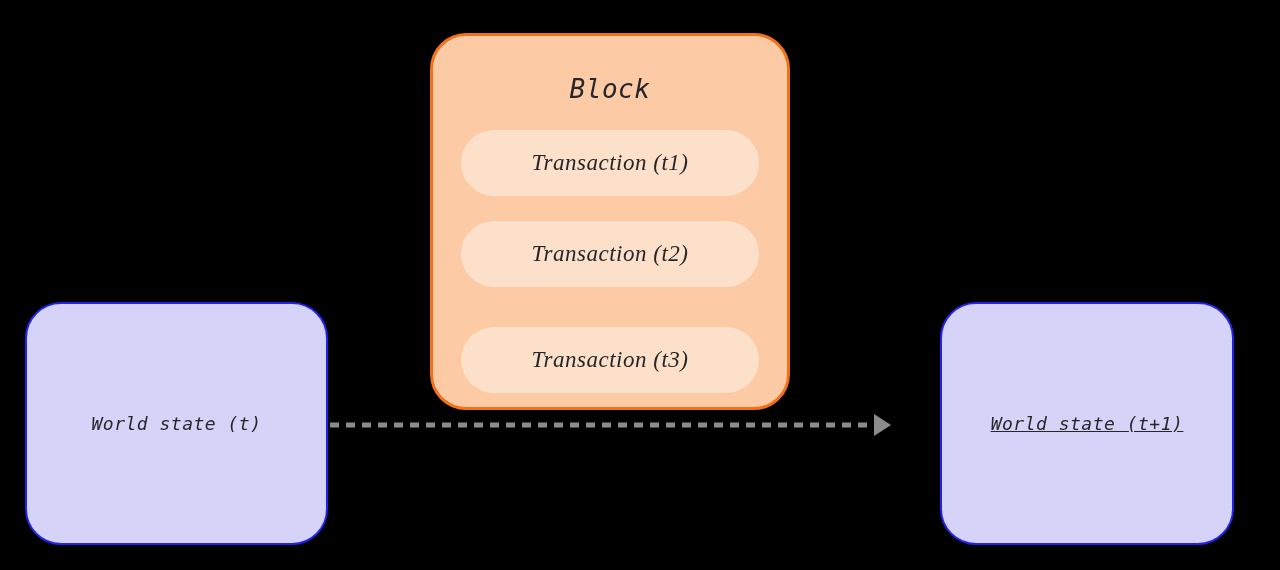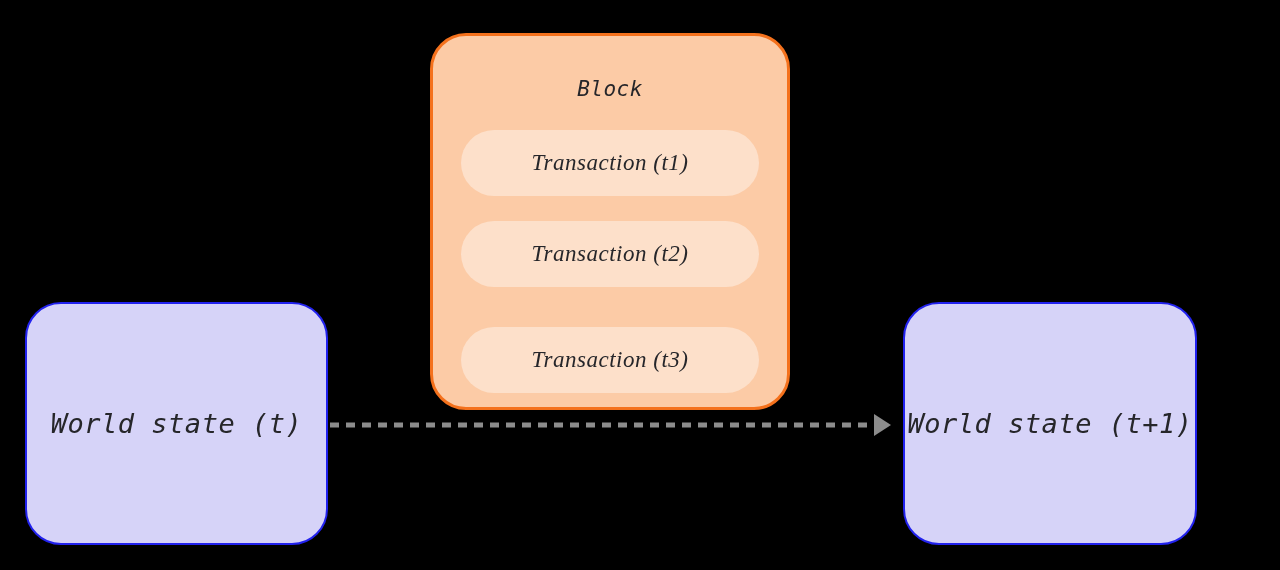--- a/index.html
+++ b/index.html
@@ -29,21 +29,21 @@
     left:430px;top:33px;width:360px;height:377px;
     background:var(--block-fill);
     border:3px solid var(--block-border);
     border-radius:36px;
   }
   .block-title{
     position:absolute;
     left:0;top:36px;width:100%;height:34px;
     line-height:34px;
     text-align:center;
-    font-size:21px;
+    font-size:26px;
     font-weight:500;
     letter-spacing:.5px;
   }
   .transaction-node{
     position:absolute;
     left:28px;width:298px;height:66px;
     background:var(--transaction-fill);
     border-radius:33px;
     display:flex;align-items:center;justify-content:center;
     font-size:23px;
@@ -55,26 +55,26 @@
   .transaction-2{top:185px;}
   .transaction-3{top:274px;margin-top:17px;}
 
   .state-node{
     position:absolute;
     top:302px;height:243px;
     background:var(--state-fill);
     border:2.5px solid var(--state-border);
     border-radius:36px;
     display:flex;align-items:center;justify-content:center;
-    font-size:27px;
+    font-size:18px;
     letter-spacing:.5px;
     white-space:nowrap;
   }
   .state-left{left:25px;width:303px;}
-  .state-right{left:903px;width:294px;}
+  .state-right{left:940px;width:294px;text-decoration:underline;}
 
   .transition-arrow{
     position:absolute;
     left:328px;top:404px;width:565px;height:42px;
     color:var(--arrow);
   }
 </style>
 </head>
 <body>
 

